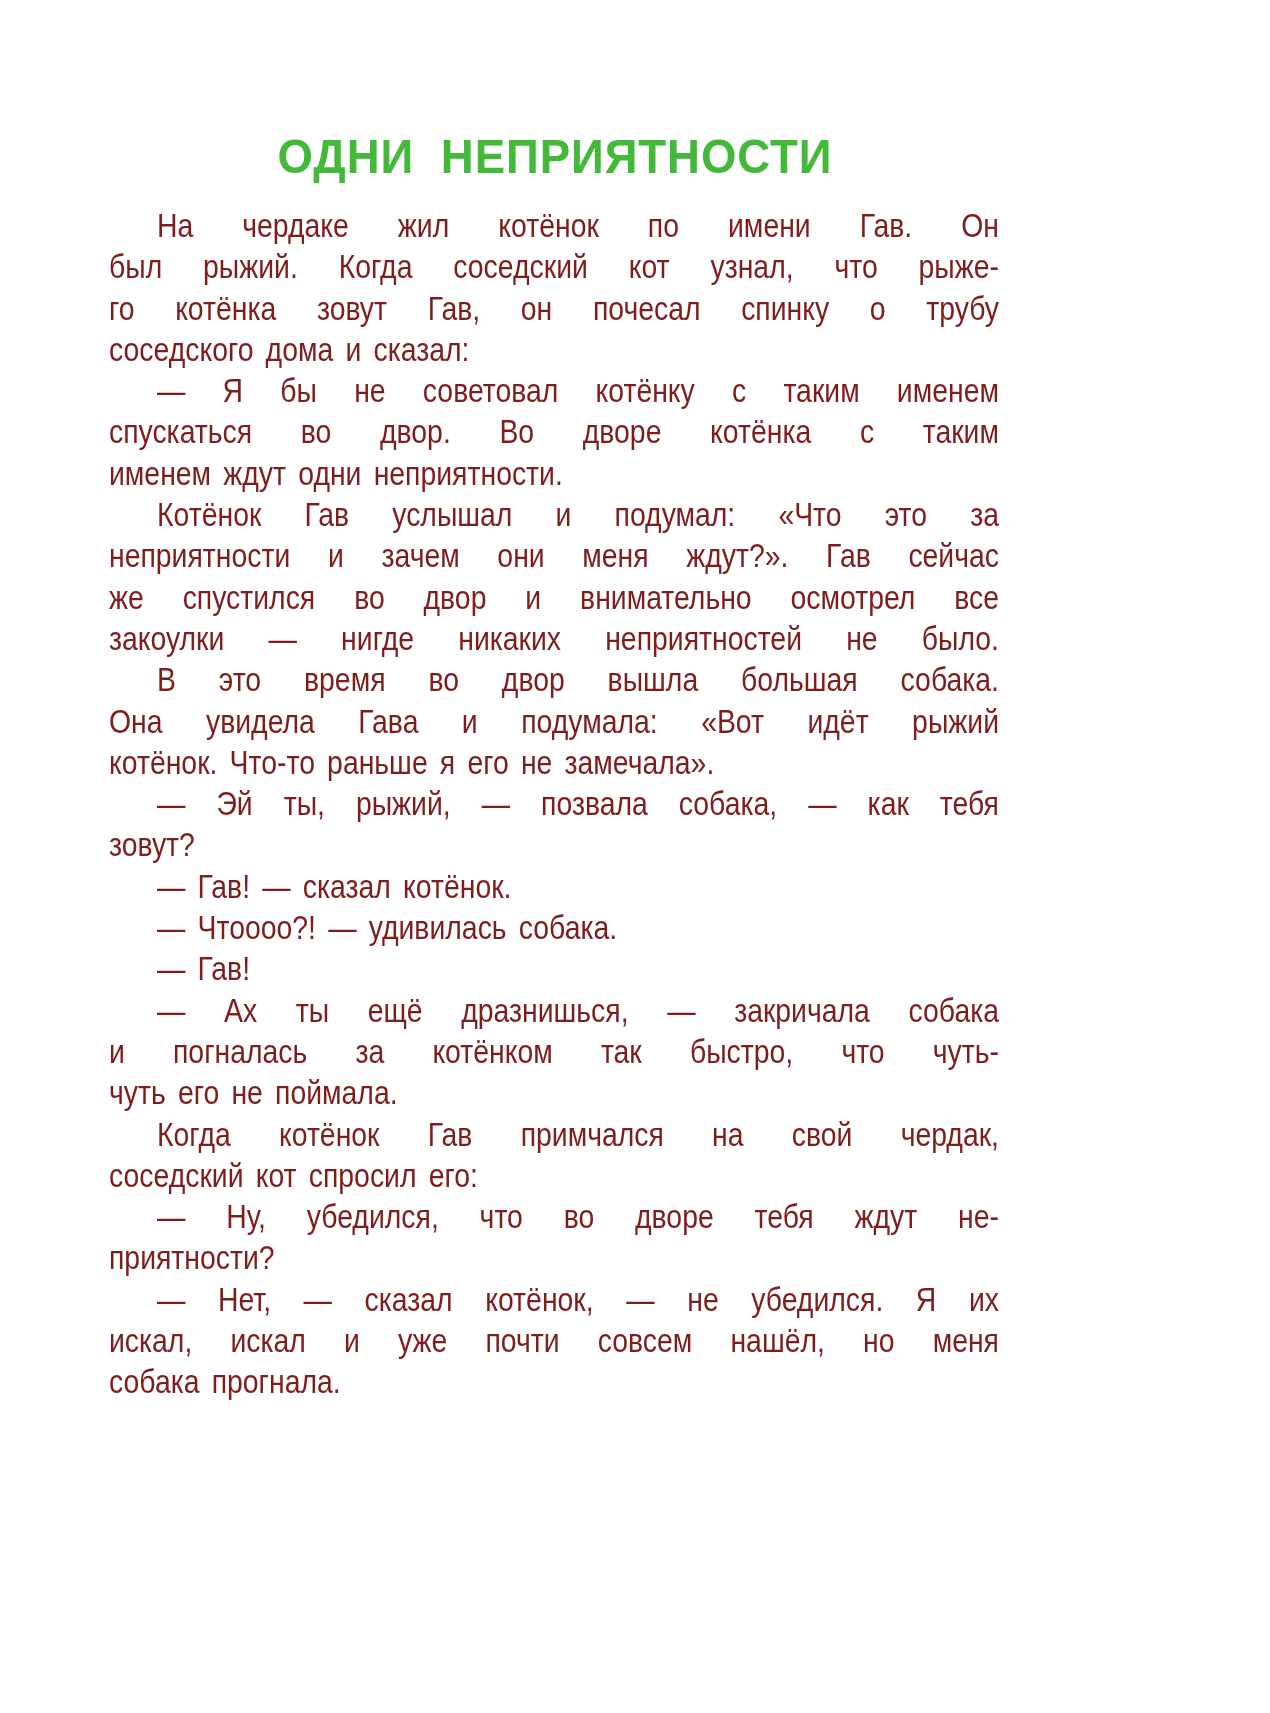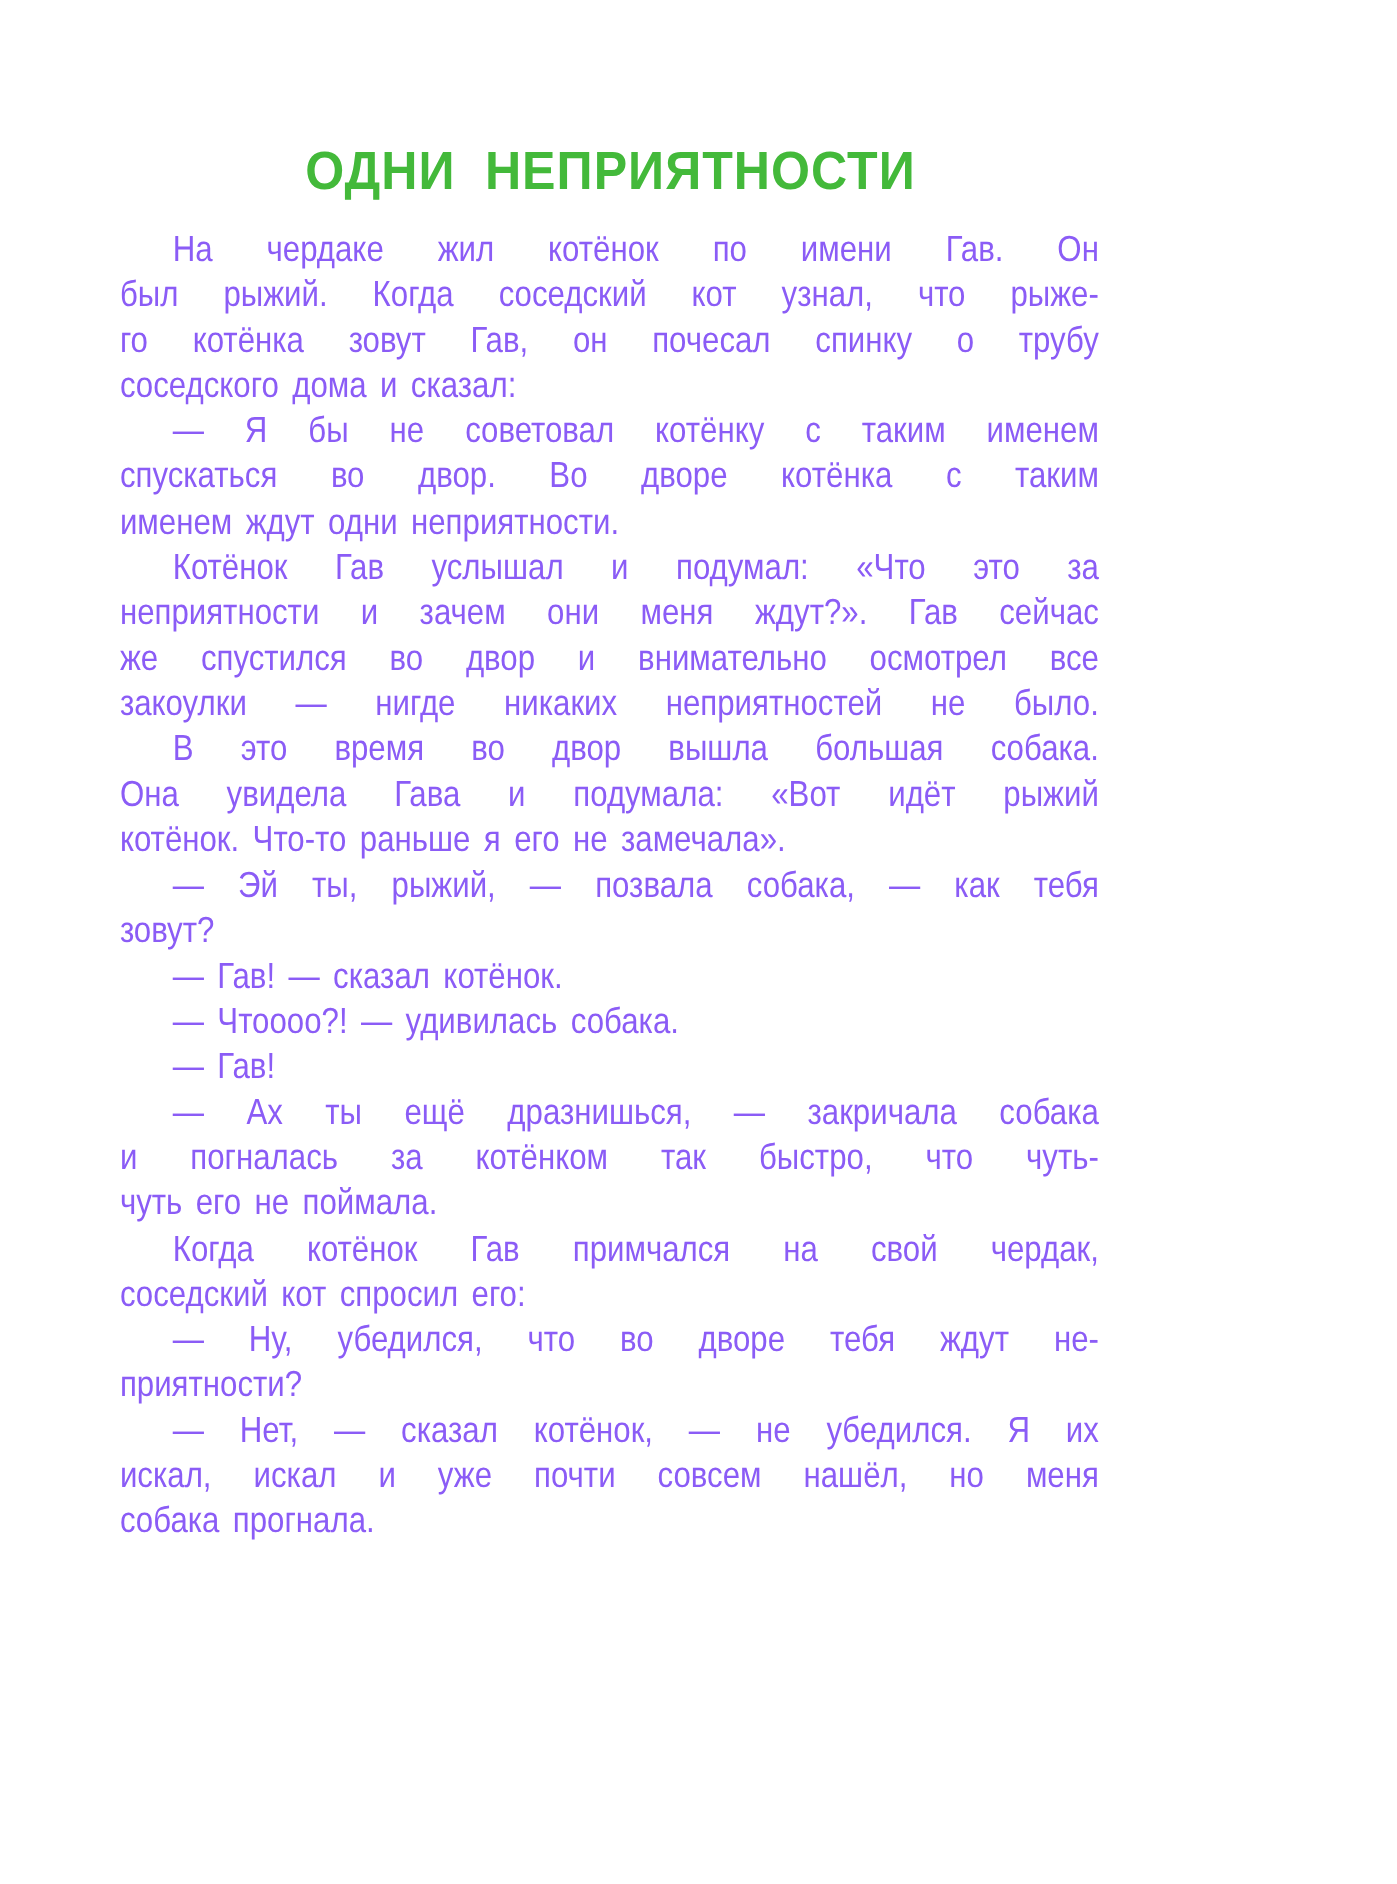--- a/index.html
+++ b/index.html
@@ -64,21 +64,21 @@
     .line.last {
       text-align-last: left;
       word-spacing: 5px;
     }
   </style>
 </head>
 <body>
 
 <div class="page">
   <div class="title" style="color: rgb(67, 185, 58);">ОДНИ  НЕПРИЯТНОСТИ</div>
-  <div class="body-text" id="body-text" style="color: #8b5cf6;">
+  <div class="body-text" id="body-text" style="color: #7f1d1d;">
       <span class="line indent">На чердаке жил котёнок по имени Гав. Он</span>
       <span class="line">был рыжий. Когда соседский кот узнал, что рыже-</span>
       <span class="line">го котёнка зовут Гав, он почесал спинку о трубу</span>
       <span class="line last">соседского дома и сказал:</span>
       <span class="line indent">— Я бы не советовал котёнку с таким именем</span>
       <span class="line">спускаться во двор. Во дворе котёнка с таким</span>
       <span class="line last">именем ждут одни неприятности.</span>
       <span class="line indent">Котёнок Гав услышал и подумал: «Что это за</span>
       <span class="line">неприятности и зачем они меня ждут?». Гав сейчас</span>
       <span class="line">же спустился во двор и внимательно осмотрел все</span>

